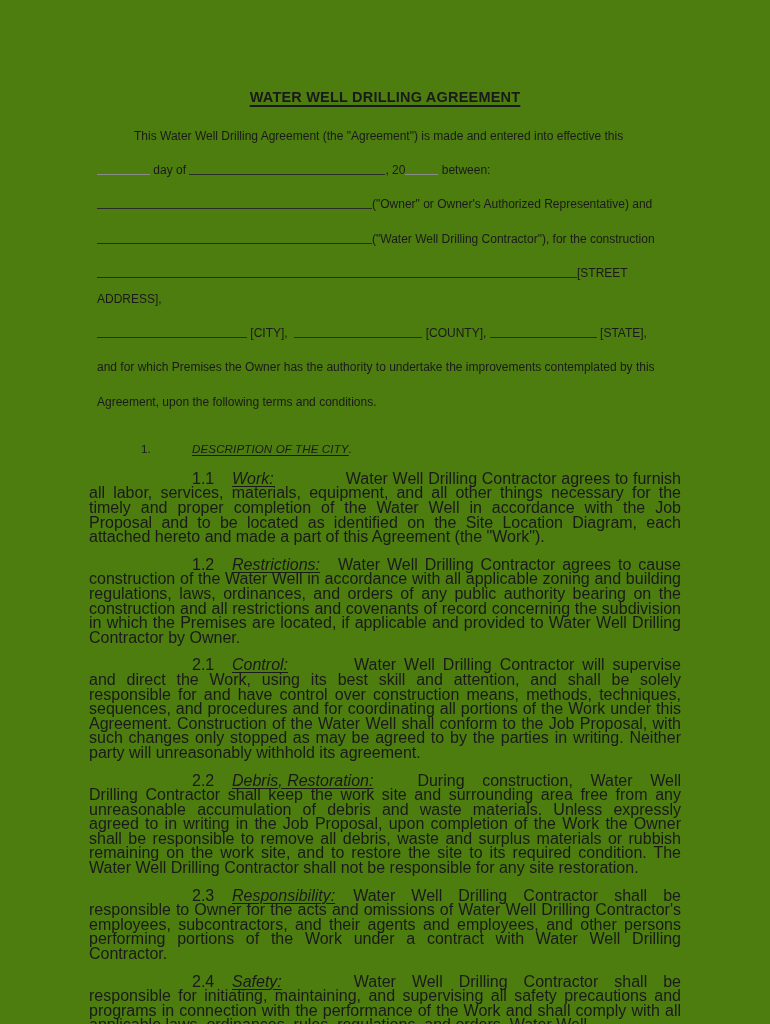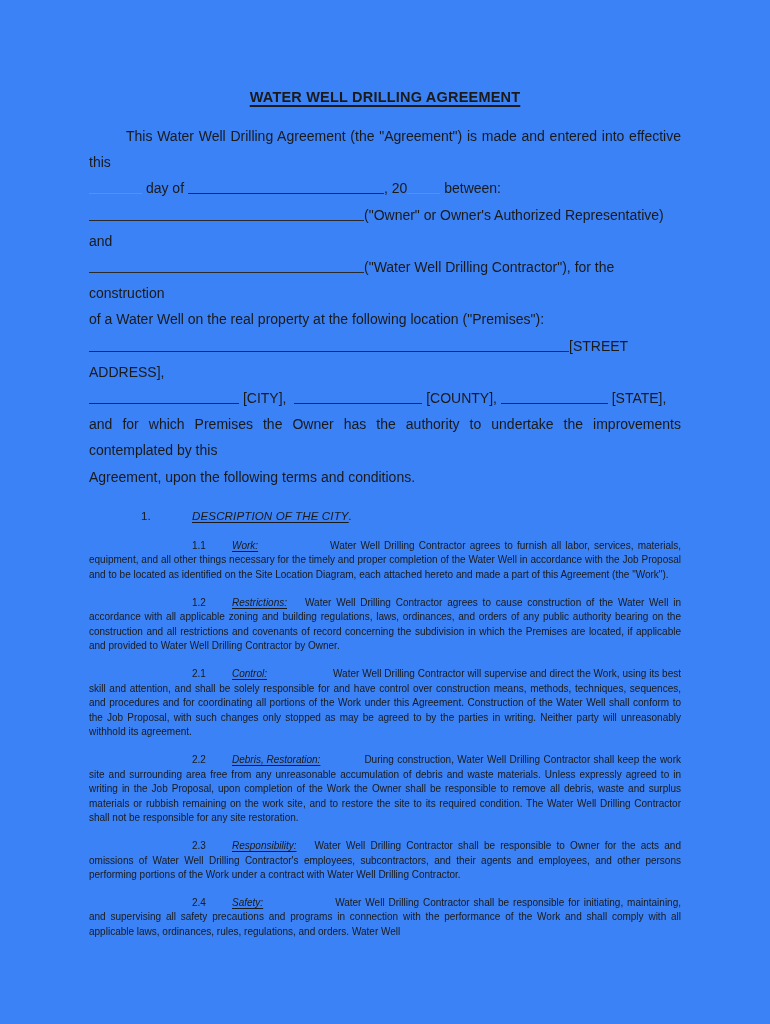--- a/index.html
+++ b/index.html
@@ -13,21 +13,21 @@
     height: 1024px;
     font-family: "Liberation Sans", sans-serif;
     color: #1a1a1a;
     -webkit-font-smoothing: antialiased;
   }
 
   .page {
     position: relative;
     width: 770px;
     height: 1024px;
-    background: #3b82f6;
+    background: #4d7c0f;
     overflow: hidden;
   }
 
   .content {
     position: absolute;
     left: 89px;
     top: 0;
     width: 592px;
   }
 
@@ -45,22 +45,22 @@
     text-decoration: underline;
     text-underline-offset: 2.5px;
     text-decoration-thickness: 1.6px;
   }
 
   
   .intro {
     margin-top: 17px;
   }
   .intro p {
-    margin: 0;
-    font-size: 14px;
+    margin: 8px;
+    font-size: 12px;
     line-height: 26.2px;
     text-align: justify;
     text-justify: inter-word;
     white-space: pre-wrap;
   }
   .intro p.nojust {
     text-align: left;
   }
   .intro p.indent-first {
     text-indent: 37px;
@@ -110,21 +110,21 @@
     letter-spacing: 0.1px;
   }
   .section-head .tail {
     font-style: italic;
   }
 
   
   .subsec {
     margin: 0;
     padding-top: 13px;
-    font-size: 10px;
+    font-size: 16px;
     line-height: 14.6px;
     text-align: justify;
     text-justify: inter-word;
   }
   .subsec .sub-num {
     display: inline-block;
     width: 40px;
     margin-left: 103px;
   }
   .subsec .sub-label {
@@ -150,21 +150,20 @@
     <div class="intro">
 
       <p class="indent-first">This Water Well Drilling Agreement (the "Agreement") is made and entered into effective this</p>
 
       <p class="nojust"><span class="blank faint b-day"></span> <span>day of</span> <span class="blank b-monthday"></span><span>, 20</span><span class="blank faint b-year"></span> <span>between:</span></p>
 
       <p class="nojust"><span class="blank b-owner"></span><span>("Owner" or Owner's Authorized Representative) and</span></p>
 
       <p class="nojust"><span class="blank b-contract"></span><span>("Water Well Drilling Contractor"), for the construction</span></p>
 
-      <p class="nojust">of a Water Well on the real property at the following location ("Premises"):</p>
 
       <p class="nojust"><span class="blank b-street"></span><span>[STREET ADDRESS],</span></p>
 
       <p class="nojust"><span class="blank b-city"></span> <span>[CITY],</span> &nbsp;<span class="blank b-county"></span> <span>[COUNTY],</span> <span class="blank b-state"></span> <span>[STATE],</span></p>
 
       <p>and for which Premises the Owner has the authority to undertake the improvements contemplated by this</p>
 
       <p class="nojust">Agreement, upon the following terms and conditions.</p>
 
     </div>

